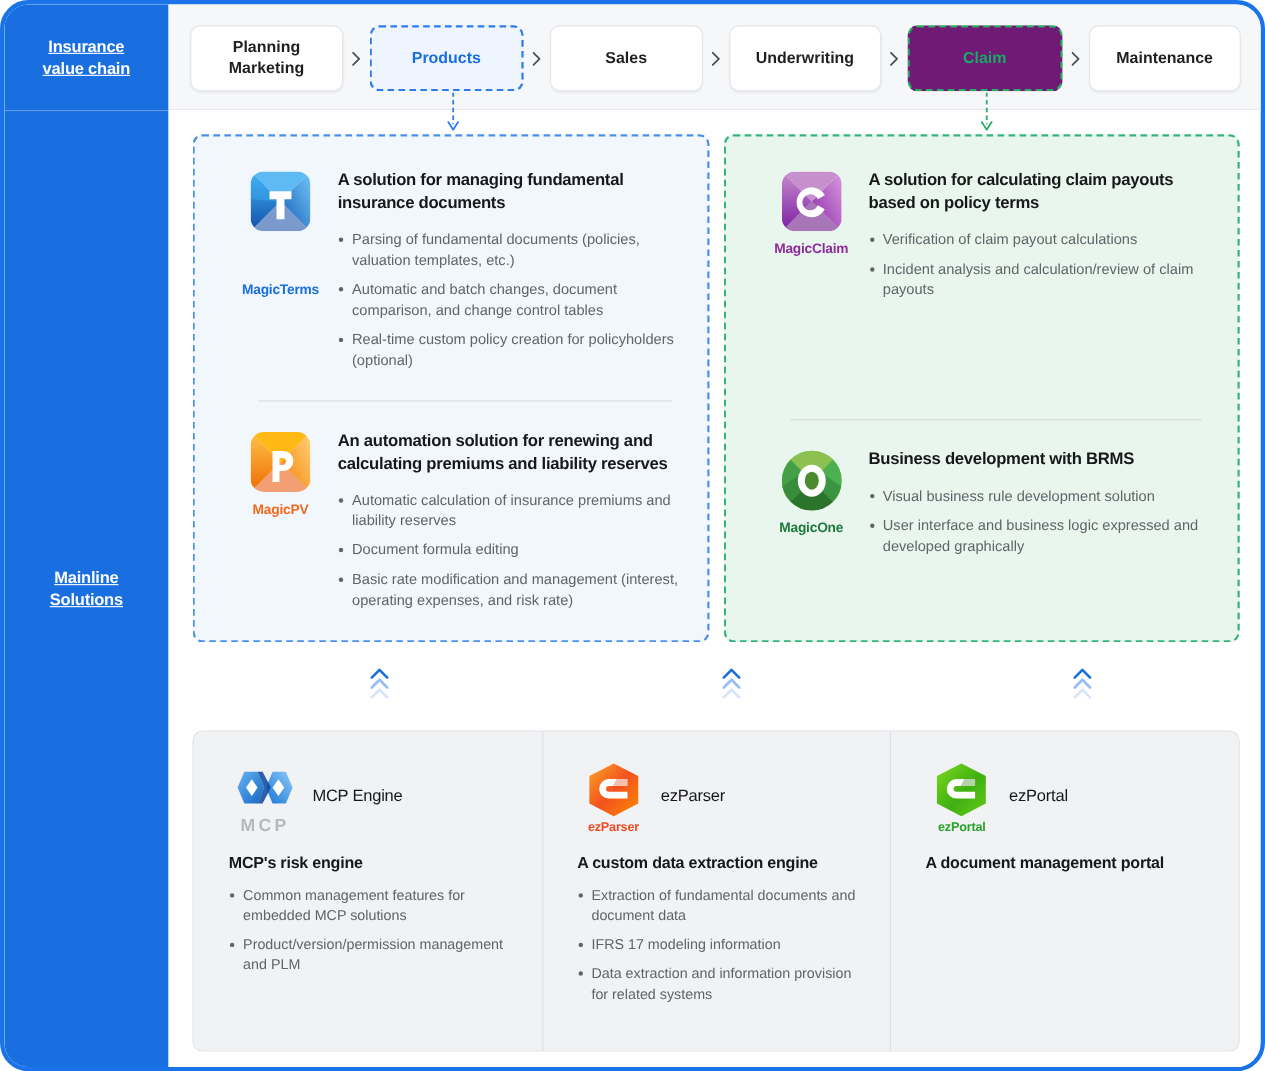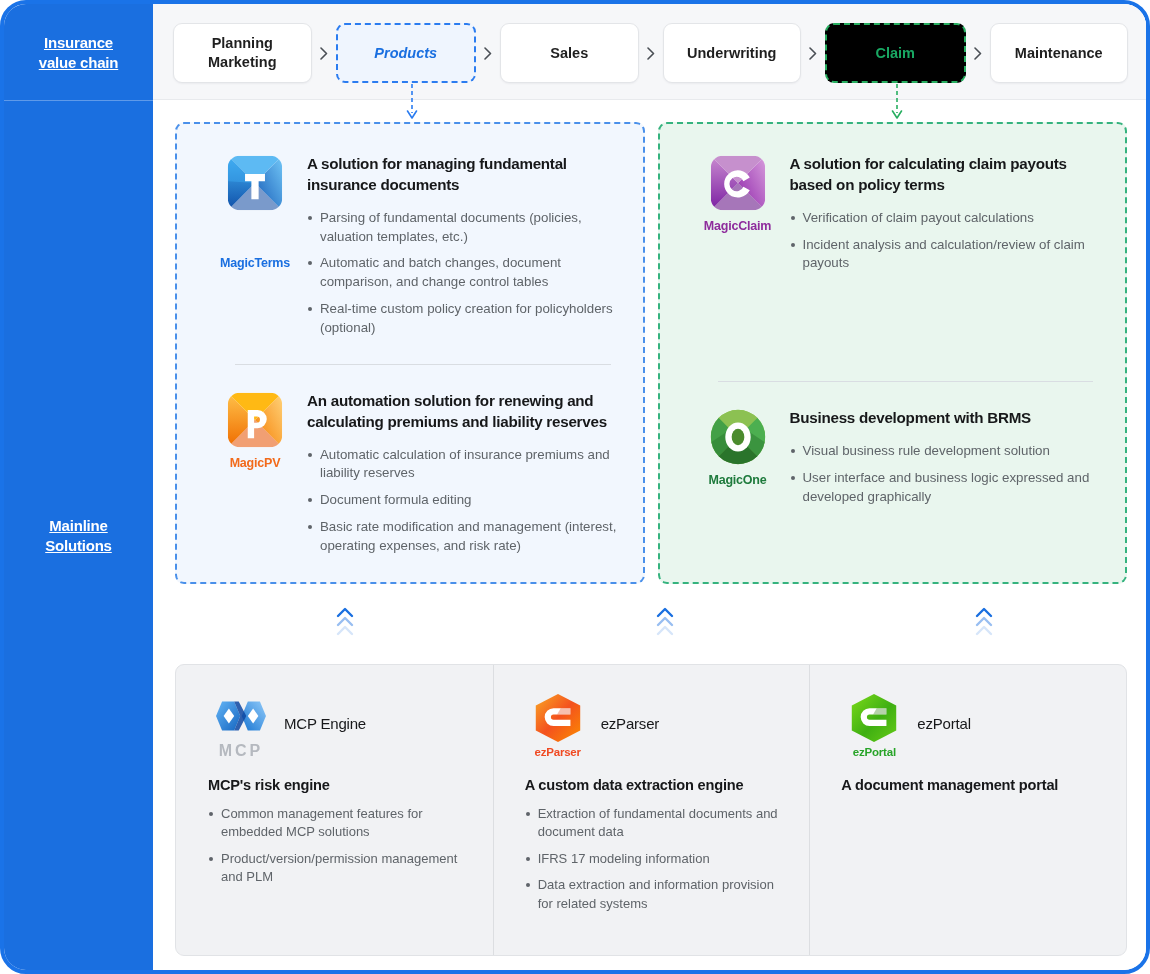--- a/index.html
+++ b/index.html
@@ -86,24 +86,23 @@
     background: #ffffff;
     border: 1px solid #e3e5e8;
     box-shadow: 0 1px 2px rgba(16,24,40,0.05);
     position: relative;
   }
   .chain-item.hl-blue {
     background: #eff5fe;
     border: 2px dashed #2b7cf0;
     color: #1a6fe0;
     box-shadow: none;
-    font-style: italic;
   }
   .chain-item.hl-green {
-    background: #000000;
+    background: #701a75;
     border: 2px dashed #27ae60;
     color: #19a863;
     box-shadow: none;
   }
   .chain-sep {
     flex: 0 0 24px;
     display: flex;
     align-items: center;
     justify-content: center;
     color: #5f6368;

